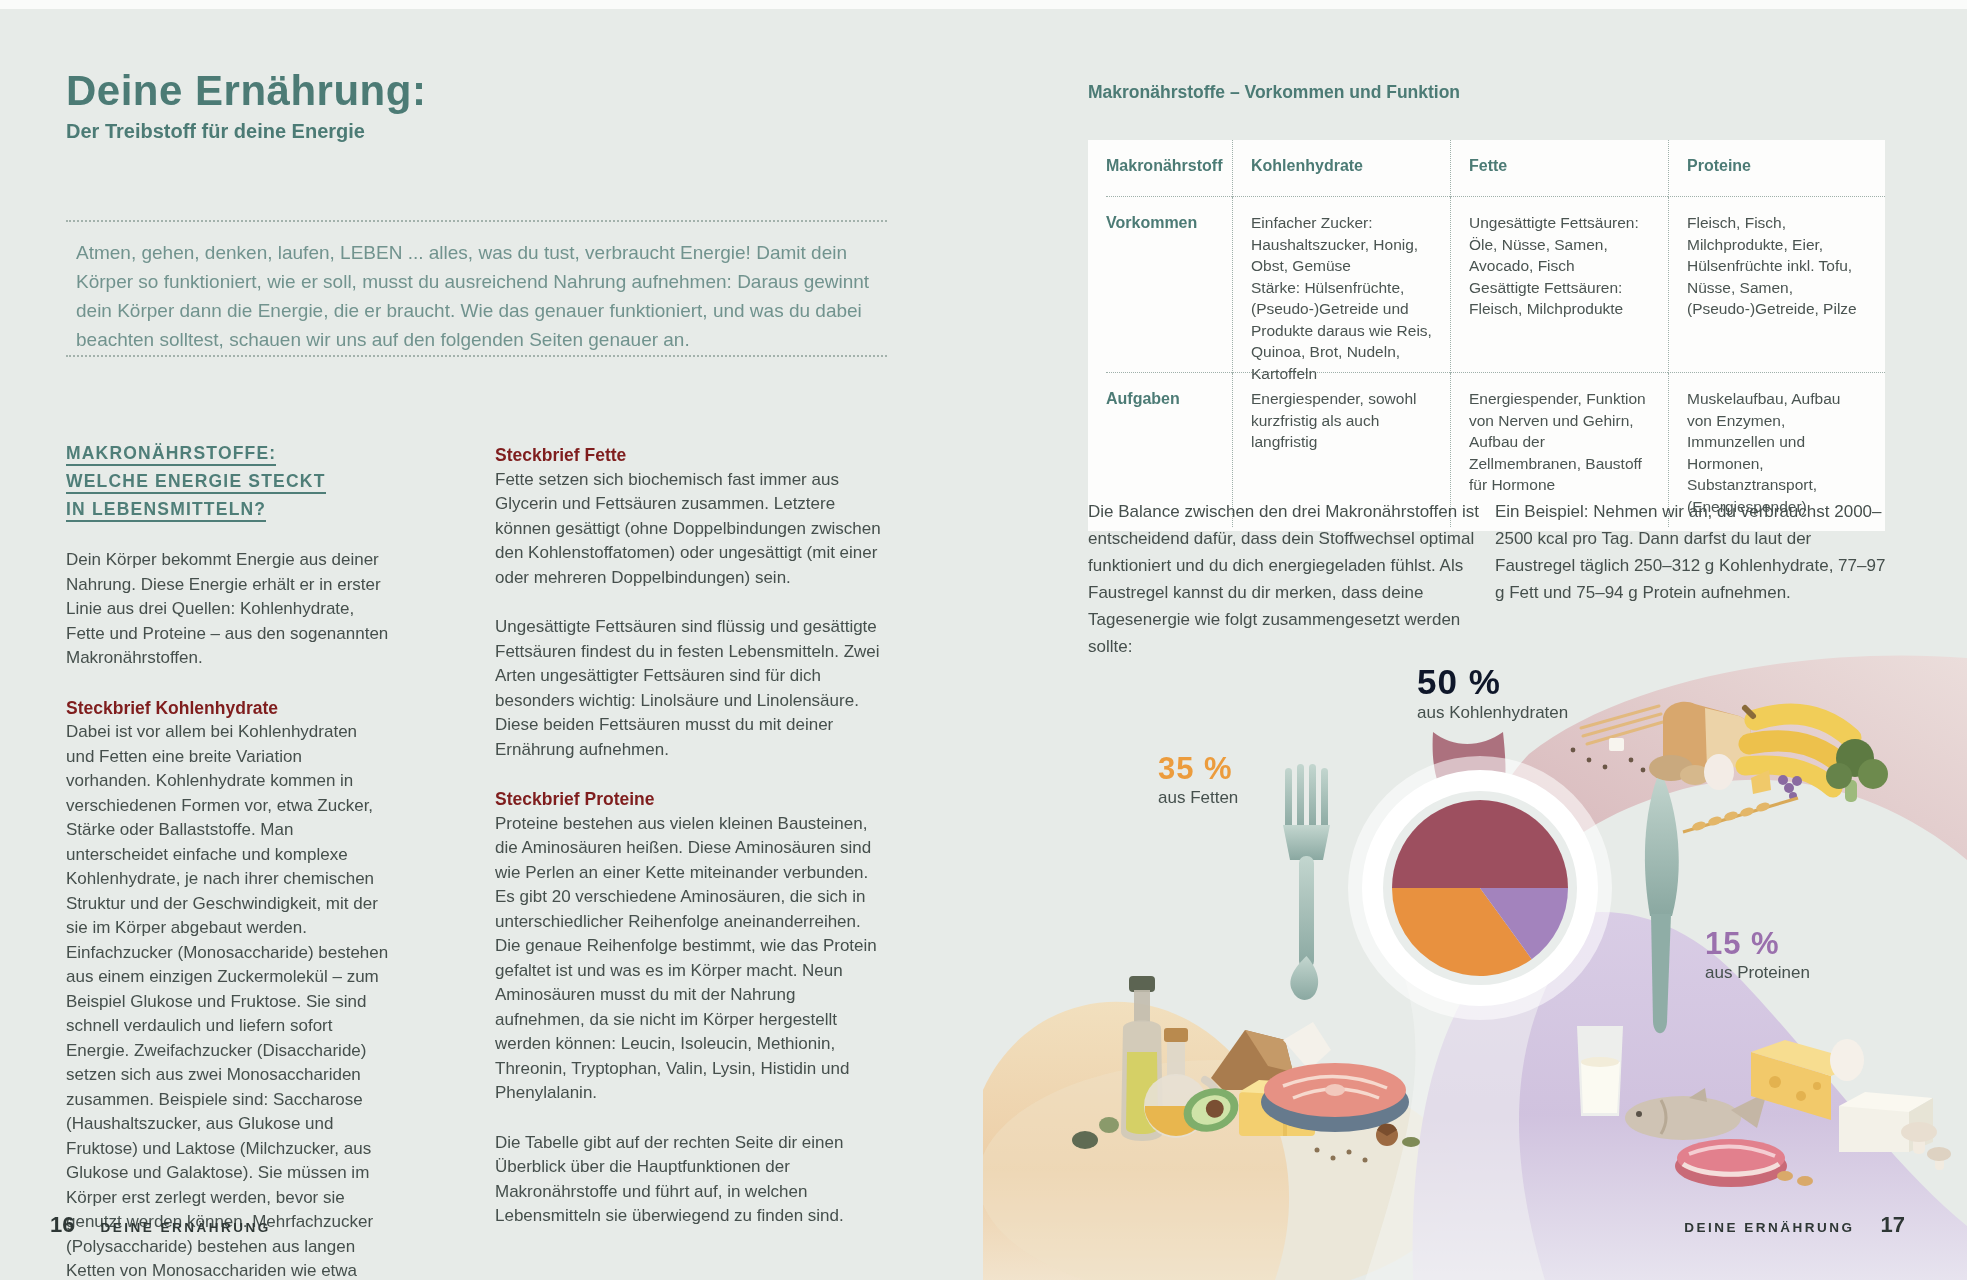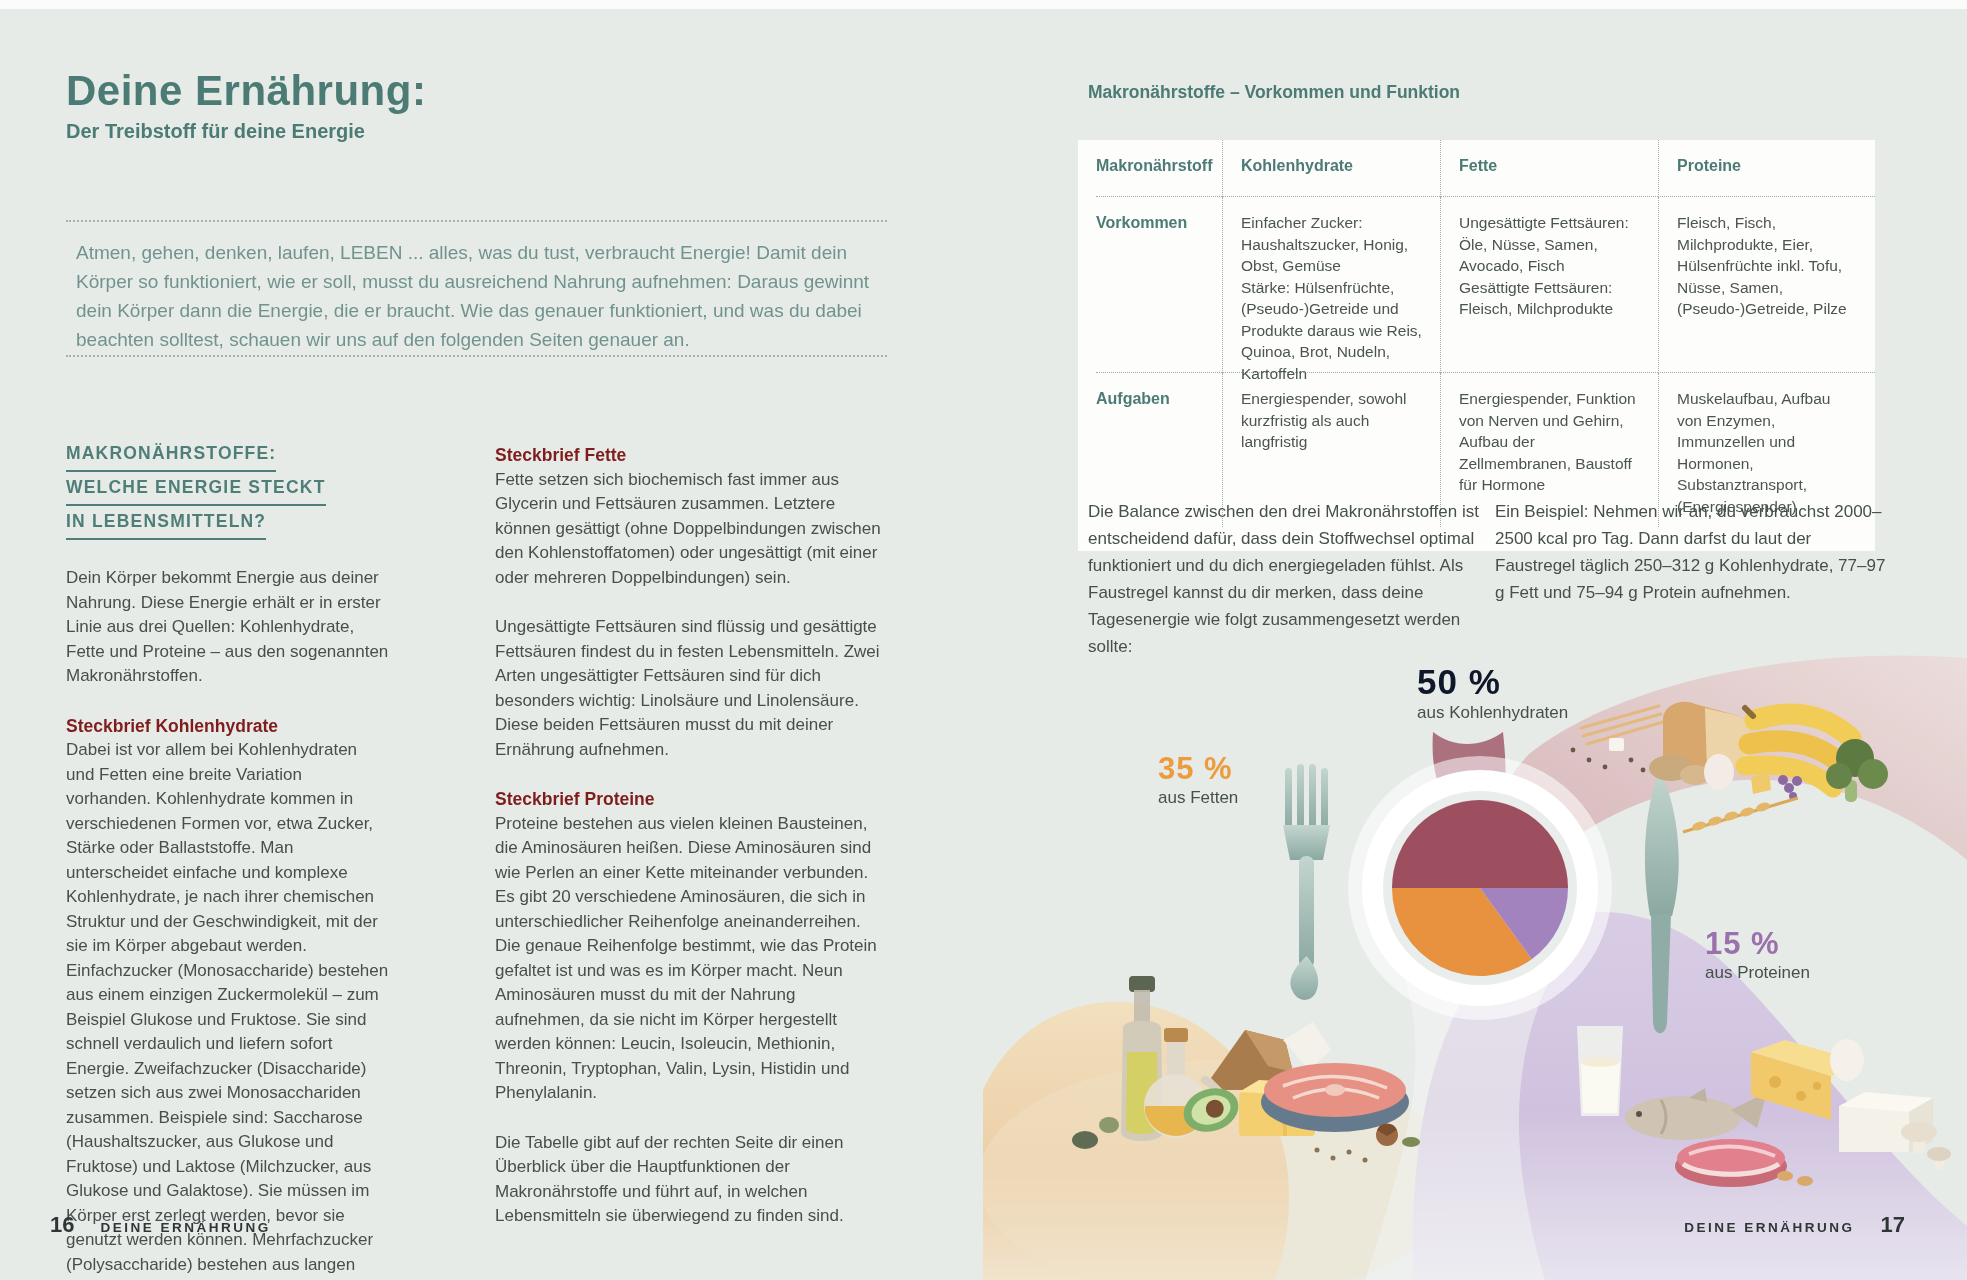--- a/index.html
+++ b/index.html
@@ -22,35 +22,35 @@
   .dotted-rule{position:absolute;left:66px;width:821px;height:0;border-top:2px dotted #a3b2ac;}
   .rule-1{top:220px;}
   .rule-2{top:355px;}
   .intro{position:absolute;left:76px;top:238px;width:800px;margin:0;
          font-size:19px;line-height:29px;color:#71938e;}
   .columns{position:absolute;left:66px;top:443px;display:flex;gap:105px;}
   .col-1{width:324px;}
   .col-2{width:392px;}
   .section-heading{margin:0 0 26px 0;}
   .section-heading .hl{display:table;font-size:17.5px;font-weight:bold;letter-spacing:1.2px;
-        color:#4f7e78;padding-bottom:6px;border-bottom:2px solid #4f7e78;margin-bottom:5px;}
+        color:#4f7e78;border-bottom:2px solid #4f7e78;margin-bottom:5px;}
   .body-p{margin:0 0 25px 0;font-size:17px;line-height:24.5px;color:#454f4c;}
   .body-p:last-child{margin-bottom:0;}
   .steck-h{margin:0;font-size:17.5px;line-height:24.5px;font-weight:bold;color:#7f1d1d;}
   .footer{position:absolute;top:1212px;display:flex;align-items:baseline;gap:26px;color:#2e3735;}
   .footer-left{left:50px;}
   .footer-right{right:62px;flex-direction:row;}
   .footer .pno{font-size:22px;font-weight:bold;}
   .footer .plabel{font-size:13.5px;font-weight:bold;letter-spacing:2.5px;}
 
   
   .table-title{position:absolute;left:105px;top:82px;margin:0;font-size:17.5px;font-weight:bold;color:#4c7b75;}
-  .macro-table{position:absolute;left:95px;top:140px;width:797px;background:#fdfdfc;
+  .macro-table{position:absolute;left:105px;top:140px;width:797px;background:#fdfdfc;
         display:grid;grid-template-columns:144px 218px 218px 217px;
-        grid-template-rows:57px 176px auto;box-sizing:border-box;padding-bottom:24px;}
+        grid-template-rows:57px 176px auto;box-sizing:border-box;padding-bottom:4px;}
   .cell{box-sizing:border-box;padding:15px 18px 10px 0;margin-left:18px;font-size:15.5px;line-height:21.5px;
         color:#4a5451;white-space:pre-line;}
   .cell.hdr{font-weight:bold;color:#4c7b75;font-size:16px;}
   .cell.rowlab{font-weight:bold;color:#4c7b75;font-size:16px;}
   .cell.bline{border-bottom:1px dotted #9fb0aa;}
   .cell.vline{border-left:1px dotted #9fb0aa;margin-left:0;padding-left:18px;}
 
   .balance{position:absolute;top:498px;margin:0;font-size:17px;line-height:27px;color:#454f4c;}
   .balance-left{left:105px;width:392px;}
   .balance-right{left:512px;width:400px;}

